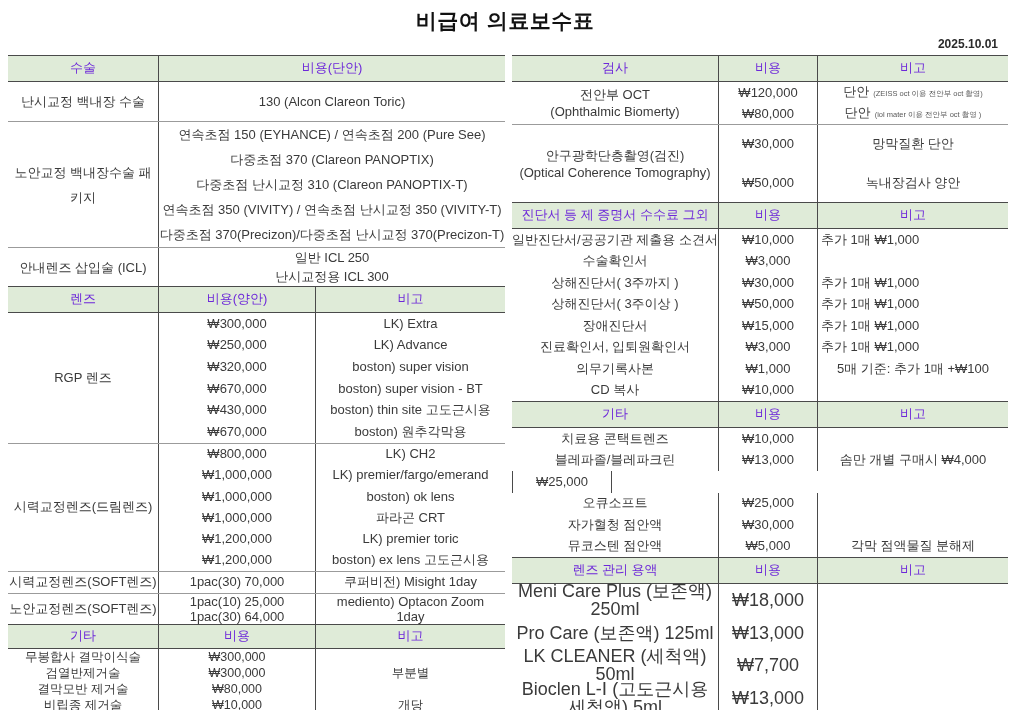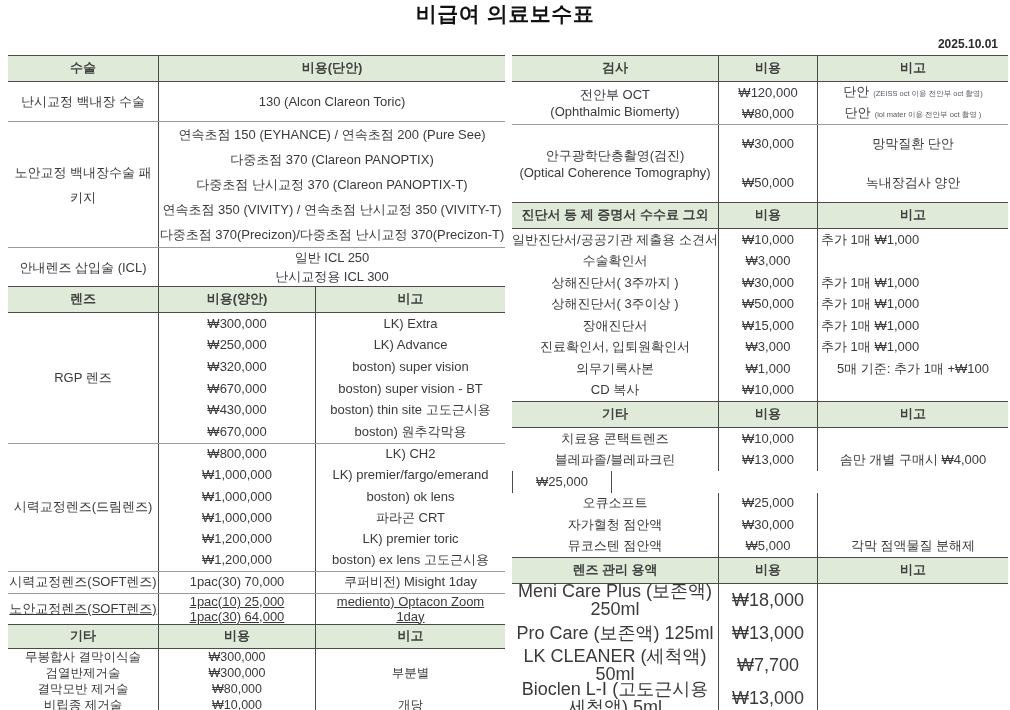--- a/index.html
+++ b/index.html
@@ -7,29 +7,29 @@
     --border-dark:#4a4a4a;
     --border-light:#9b9b9b;
     --text:#3a3a3a;
   }
   html,body{margin:0;padding:0;}
   body{
     width:1010px;height:710px;position:relative;overflow:hidden;
     background:#ffffff;color:var(--text);
     font-family:"Liberation Sans","DejaVu Sans",sans-serif;
   }
-  .title{font-size:21px;font-weight:700;text-align:center;color:#111;margin:0;letter-spacing:0.5px;}
+  .title{font-size:21px;font-weight:700;text-align:center;color:#111;margin:0;padding-top:7px;letter-spacing:0.5px;}
   .date{position:absolute;top:37px;right:12px;font-size:12px;font-weight:700;color:#2b2b2b;}
   .tables{position:absolute;top:55px;left:8px;display:flex;gap:7px;align-items:flex-start;}
   .tbl{font-size:13px;}
   .tbl-left{width:497px;}
   .tbl-right{width:496px;}
 
   .sec-header{display:flex;background:var(--header-bg);border-top:1px solid var(--border-dark);border-bottom:1px solid var(--border-dark);}
-  .th{font-weight:700;color:#404040;font-size:13px;text-align:center;box-sizing:border-box;
+  .th{font-weight:400;color:#6d28d9;font-size:13px;text-align:center;box-sizing:border-box;
       display:flex;flex-direction:column;justify-content:center;padding:3px 0 4px;}
   .section .group + .group{border-top:1px solid var(--border-light);}
   .tbl-left .section:last-child{border-bottom:1px solid var(--border-dark);}
 
   .group{display:flex;align-items:stretch;}
   .glabel{flex:none;}
   .gbody{flex:1;display:flex;flex-direction:column;}
   .row{display:flex;flex:1;align-items:stretch;}
   .td{box-sizing:border-box;display:flex;flex-direction:column;justify-content:center;text-align:center;font-size:13px;}
   .line{line-height:18px;}
@@ -47,21 +47,21 @@
   .tbl-right .c1{width:99px;flex:none;}
   .tbl-right .c2{width:191px;flex:none;}
 
   
   .tbl-left .sec0 .g0 .row{min-height:39px;justify-content:flex-end;}
   .tbl-left .sec0 .g1 .line{line-height:25px;}
   .tbl-left .sec0 .g2 .line{line-height:19px;}
   .tbl-left .sec1 .g0 .row{min-height:21.6px;}
   .tbl-left .sec1 .g1 .row{min-height:21.2px;}
   .tbl-left .sec1 .g2 .row{min-height:21px;}
-  .tbl-left .sec1 .g3 .line{line-height:15px;text-decoration:underline;}
+  .tbl-left .sec1 .g3 .line{line-height:15px;}
   .tbl-left .sec2 .row{min-height:16px;}
   .tbl-left .sec2 .td{font-size:12.5px;}
   .tbl-left .sec2 .line{line-height:16px;}
   .tbl-right .sec0 .g0 .row{min-height:21px;}
   .tbl-right .sec0 .g1 .row{min-height:38.5px;}
   .tbl-right .sec0 .glabel .line{line-height:17px;}
   .tbl-right .sec1 .row{min-height:21.5px;}
   .tbl-right .sec2 .row{min-height:21.5px;}
   .tbl-right .sec3 .row{min-height:19px;}
   .tbl-right .sec3 .td{font-size:18px;}
@@ -98,21 +98,21 @@
           </div>
           <div class="group g1">
             <div class="td c0 glabel">
               <div class="line"><span>노안교정 백내장수술 패키지</span></div>
             </div>
             <div class="gbody">
               <div class="row">
                 <div class="td c1">
                   <div class="line"><span>연속초점 150 (EYHANCE)  /  연속초점 200 (Pure See)</span></div>
                   <div class="line"><span>다중초점 370 (Clareon PANOPTIX)</span></div>
-                  <div class="line"><span>다중초점 난시교정 370 (Clareon PANOPTIX-T)</span></div>
+                  <div class="line"><span>다중초점 난시교정 310 (Clareon PANOPTIX-T)</span></div>
                   <div class="line"><span>연속초점 350 (VIVITY) / 연속초점 난시교정 350 (VIVITY-T)</span></div>
                   <div class="line"><span>다중초점 370(Precizon)/다중초점 난시교정 370(Precizon-T)</span></div>
                 </div>
               </div>
             </div>
           </div>
           <div class="group g2">
             <div class="td c0 glabel">
               <div class="line"><span>안내렌즈 삽입술 (ICL)</span></div>
             </div>

